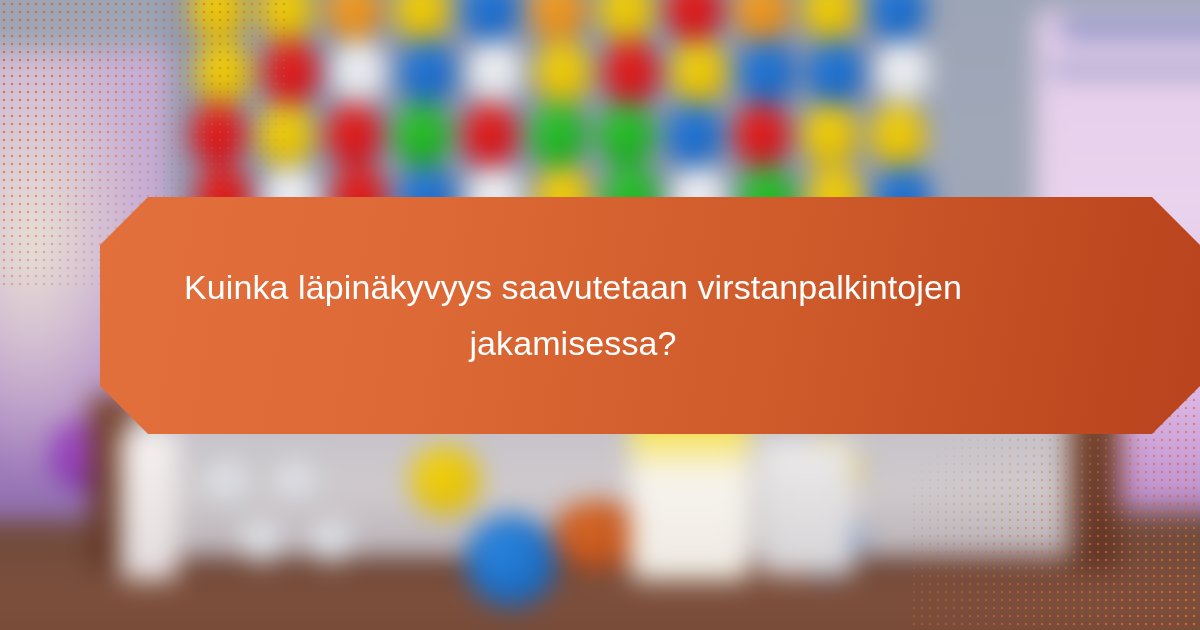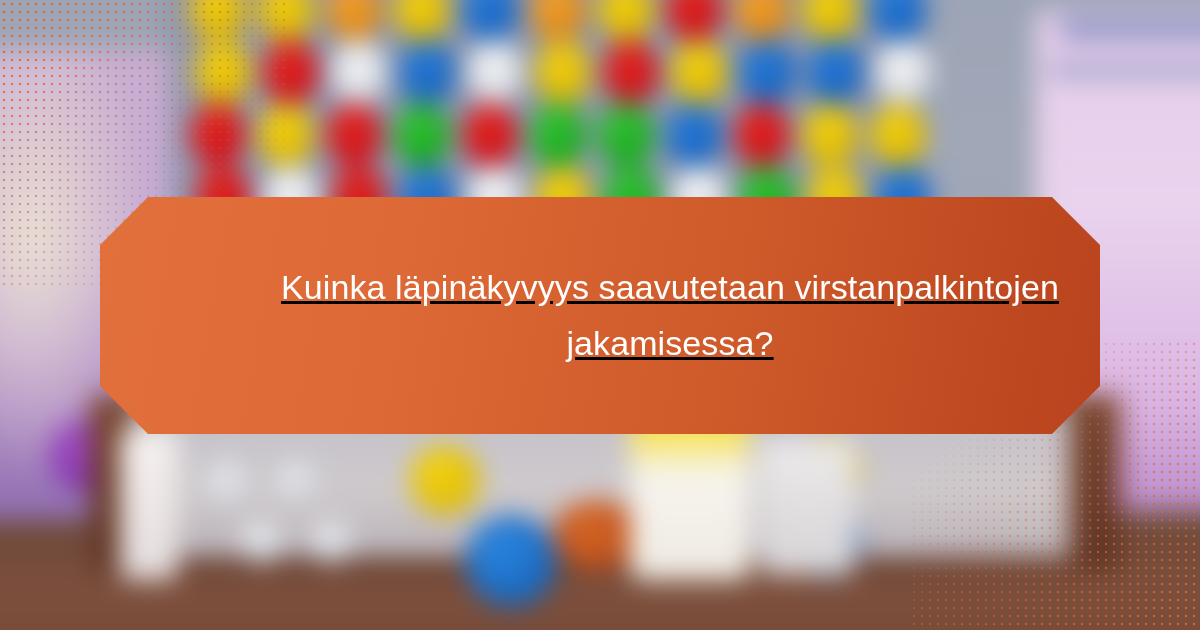--- a/index.html
+++ b/index.html
@@ -163,29 +163,28 @@
     width: 290px; height: 290px;
     -webkit-mask-image: linear-gradient(315deg, #000 0%, rgba(0,0,0,.55) 42%, rgba(0,0,0,0) 78%);
             mask-image: linear-gradient(315deg, #000 0%, rgba(0,0,0,.55) 42%, rgba(0,0,0,0) 78%);
   }
 
   
   .banner {
     position: absolute;
     left: 100px;
     top: 197px;
-    width: 1000px;
+    width: 1100px;
     height: 237px;
     background: linear-gradient(100deg, #e2703c 0%, #dd6936 30%, #cf5a2a 62%, #b8431d 100%);
     -webkit-clip-path: polygon(48px 0, calc(100% - 48px) 0, 100% 48px, 100% calc(100% - 48px), calc(100% - 48px) 100%, 48px 100%, 0 calc(100% - 48px), 0 48px);
             clip-path: polygon(48px 0, calc(100% - 48px) 0, 100% 48px, 100% calc(100% - 48px), calc(100% - 48px) 100%, 48px 100%, 0 calc(100% - 48px), 0 48px);
     display: flex;
     align-items: center;
-    justify-content: flex-end;
-    text-decoration: underline;
+    justify-content: flex-start;
   }
 
   .banner-text {
     width: 86%;
     text-align: center;
     color: #ffffff;
     font-size: 34px;
     font-weight: 300;
     line-height: 1.62;
     letter-spacing: 0.1px;

